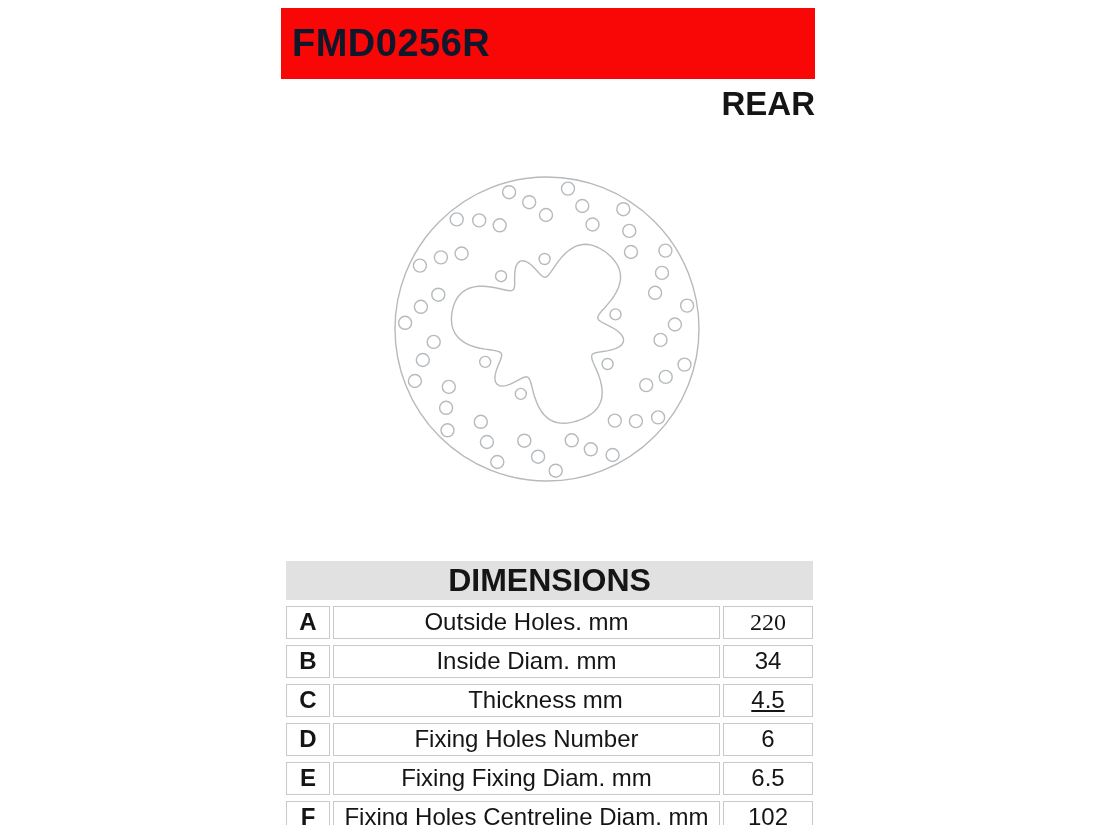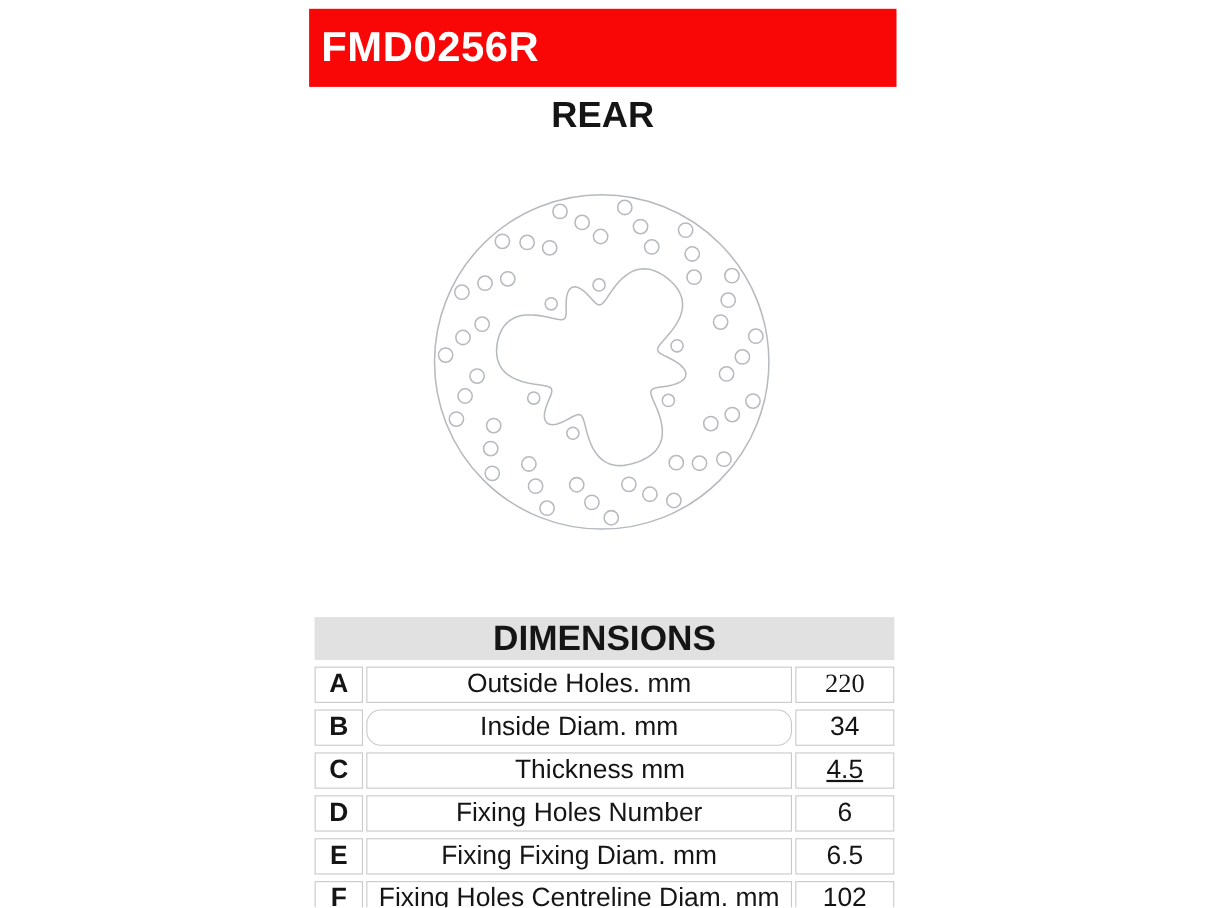--- a/index.html
+++ b/index.html
@@ -9,21 +9,21 @@
     font-family:"Liberation Sans","DejaVu Sans",sans-serif;overflow:hidden;
   }
   .banner{
     position:absolute;left:281px;top:8px;width:534px;height:71px;
     background:#f90707;color:#ffffff;
     display:flex;align-items:center;box-sizing:border-box;padding-left:11px;
     font-size:38px;font-weight:700;letter-spacing:.5px;
   }
   .subtitle{
     position:absolute;left:281px;top:85px;width:534px;
-    text-align:center;font-size:33px;font-weight:700;color:#151515;
+    text-align:right;font-size:33px;font-weight:700;color:#151515;
   }
   .disc{position:absolute;left:392px;top:174px;width:310px;height:310px;}
   .dims{
     position:absolute;left:283px;top:555px;width:533px;
     border-collapse:separate;border-spacing:3px 6px;table-layout:fixed;
     color:#151515;
   }
   .dims th{
     background:#e1e1e1;height:31px;font-size:32px;font-weight:700;
     text-align:center;vertical-align:middle;
@@ -33,21 +33,21 @@
     font-size:24px;text-align:center;vertical-align:middle;line-height:1.1;
     overflow:hidden;white-space:nowrap;
   }
   .dims td.key{font-weight:700;}
 </style>
 </head>
 <body>
 
 <div class="page">
 
-  <div class="banner" style="background: rgb(249, 7, 7); color: #ffffff;">
+  <div class="banner" style="background: rgb(249, 7, 7); color: #0f172a;">
     <span>FMD0256R</span>
   </div>
 
   <div class="subtitle">REAR</div>
 
   <svg class="disc" viewBox="-155 -155 310 310">
       <circle cx="0" cy="0" r="152" fill="#ffffff" stroke="#b6babd" stroke-width="1.4"></circle>
       <path d="M67.7,0.0L71.2,2.5L74.0,5.2L75.9,8.0L76.6,10.8L76.2,13.4L74.6,15.9L72.0,17.9L68.5,19.6L64.4,20.9L60.1,21.9L55.8,22.5L51.9,23.1L48.7,23.7L46.3,24.6L44.9,26.0L44.6,27.9L45.1,30.4L46.3,33.7L48.0,37.5L49.9,41.9L51.8,46.6L53.4,51.6L54.5,56.5L55.1,61.2L55.1,65.7L54.6,69.8L53.4,73.5L51.8,76.8L49.8,79.8L47.5,82.3L44.9,84.5L42.2,86.4L39.2,88.1L36.2,89.6L33.1,90.9L29.9,92.0L26.6,92.9L23.3,93.6L20.0,94.1L16.6,94.3L13.2,94.1L9.8,93.5L6.5,92.5L3.2,90.9L0.0,88.6L-3.0,85.7L-5.7,82.2L-8.2,78.1L-10.3,73.5L-12.1,68.6L-13.6,63.8L-14.7,59.1L-15.8,55.0L-16.8,51.7L-18.0,49.4L-19.4,48.1L-21.3,47.8L-23.6,48.5L-26.5,49.9L-29.8,51.7L-33.5,53.6L-37.3,55.3L-41.1,56.6L-44.6,57.1L-47.6,56.7L-49.9,55.4L-51.4,53.2L-52.1,50.3L-52.0,46.8L-51.1,42.9L-49.8,38.9L-48.3,35.1L-46.8,31.6L-45.7,28.6L-45.3,26.2L-45.8,24.3L-47.2,23.0L-49.7,22.1L-53.1,21.4L-57.3,20.8L-62.0,20.1L-67.0,19.2L-72.0,18.0L-76.8,16.3L-81.1,14.3L-84.9,11.9L-88.1,9.3L-90.7,6.3L-92.6,3.2L-94.0,0.0L-94.9,-3.3L-95.4,-6.7L-95.6,-10.0L-95.4,-13.4L-95.0,-16.8L-94.3,-20.1L-93.4,-23.3L-92.2,-26.4L-90.7,-29.5L-88.9,-32.3L-86.6,-35.0L-83.9,-37.4L-80.7,-39.4L-77.1,-41.0L-72.9,-42.1L-68.3,-42.7L-63.3,-42.7L-58.2,-42.3L-53.1,-41.5L-48.3,-40.5L-43.9,-39.5L-40.1,-38.7L-37.0,-38.3L-34.8,-38.6L-33.3,-39.7L-32.6,-41.7L-32.3,-44.4L-32.3,-47.9L-32.4,-51.8L-32.2,-55.8L-31.8,-59.8L-30.8,-63.2L-29.3,-65.9L-27.3,-67.6L-24.9,-68.3L-22.0,-67.8L-19.0,-66.4L-16.0,-64.2L-13.1,-61.4L-10.3,-58.5L-7.8,-55.7L-5.6,-53.5L-3.6,-52.1L-1.8,-51.7L-0.0,-52.5L1.9,-54.3L4.0,-57.1L6.4,-60.6L9.1,-64.6L12.1,-68.6L15.4,-72.6L19.0,-76.2L22.7,-79.2L26.5,-81.6L30.3,-83.3L34.1,-84.3L37.7,-84.7L41.2,-84.5L44.6,-83.9L47.8,-82.9L51.0,-81.5L53.9,-80.0L56.8,-78.2L59.5,-76.2L62.1,-74.0L64.5,-71.7L66.8,-69.2L68.8,-66.5L70.6,-63.6L72.0,-60.4L73.0,-57.1L73.5,-53.4L73.5,-49.6L72.7,-45.5L71.4,-41.2L69.3,-36.9L66.7,-32.5L63.7,-28.4L60.4,-24.4L57.3,-20.8L54.5,-17.7L52.3,-15.0L51.0,-12.7L50.8,-10.8L51.6,-9.1L53.6,-7.5L56.5,-5.9L60.0,-4.2L63.9,-2.2Z" stroke-linejoin="round" fill="#ffffff" stroke="#b6babd" stroke-width="1.4"></path>
       <circle cx="-1.0" cy="-114.0" r="6.5" fill="#ffffff" stroke="#b6babd" stroke-width="1.4"></circle>
       <circle cx="-17.8" cy="-126.8" r="6.5" fill="#ffffff" stroke="#b6babd" stroke-width="1.4"></circle>
@@ -114,21 +114,21 @@
       </tr>
     </thead>
     <tbody>
         <tr>
           <td class="key" style="border-color: rgb(201, 201, 201);">A</td>
           <td class="label" style="border-color: rgb(201, 201, 201);">Outside Holes. mm</td>
           <td class="value" style="border-color: rgb(201, 201, 201); font-family: Liberation Serif, serif;">220</td>
         </tr>
         <tr>
           <td class="key" style="border-color: rgb(201, 201, 201);">B</td>
-          <td class="label" style="border-color: rgb(201, 201, 201); border-radius: 13px;">Inside Diam. mm</td>
+          <td class="label" style="border-color: rgb(201, 201, 201);">Inside Diam. mm</td>
           <td class="value" style="border-color: rgb(201, 201, 201);">34</td>
         </tr>
         <tr>
           <td class="key" style="border-color: rgb(201, 201, 201);">C</td>
           <td class="label" style="border-color: rgb(201, 201, 201); padding-left: 39px;">Thickness mm</td>
           <td class="value" style="border-color: rgb(201, 201, 201); text-decoration: underline;">4.5</td>
         </tr>
         <tr>
           <td class="key" style="border-color: rgb(201, 201, 201);">D</td>
           <td class="label" style="border-color: rgb(201, 201, 201);">Fixing Holes Number</td>

